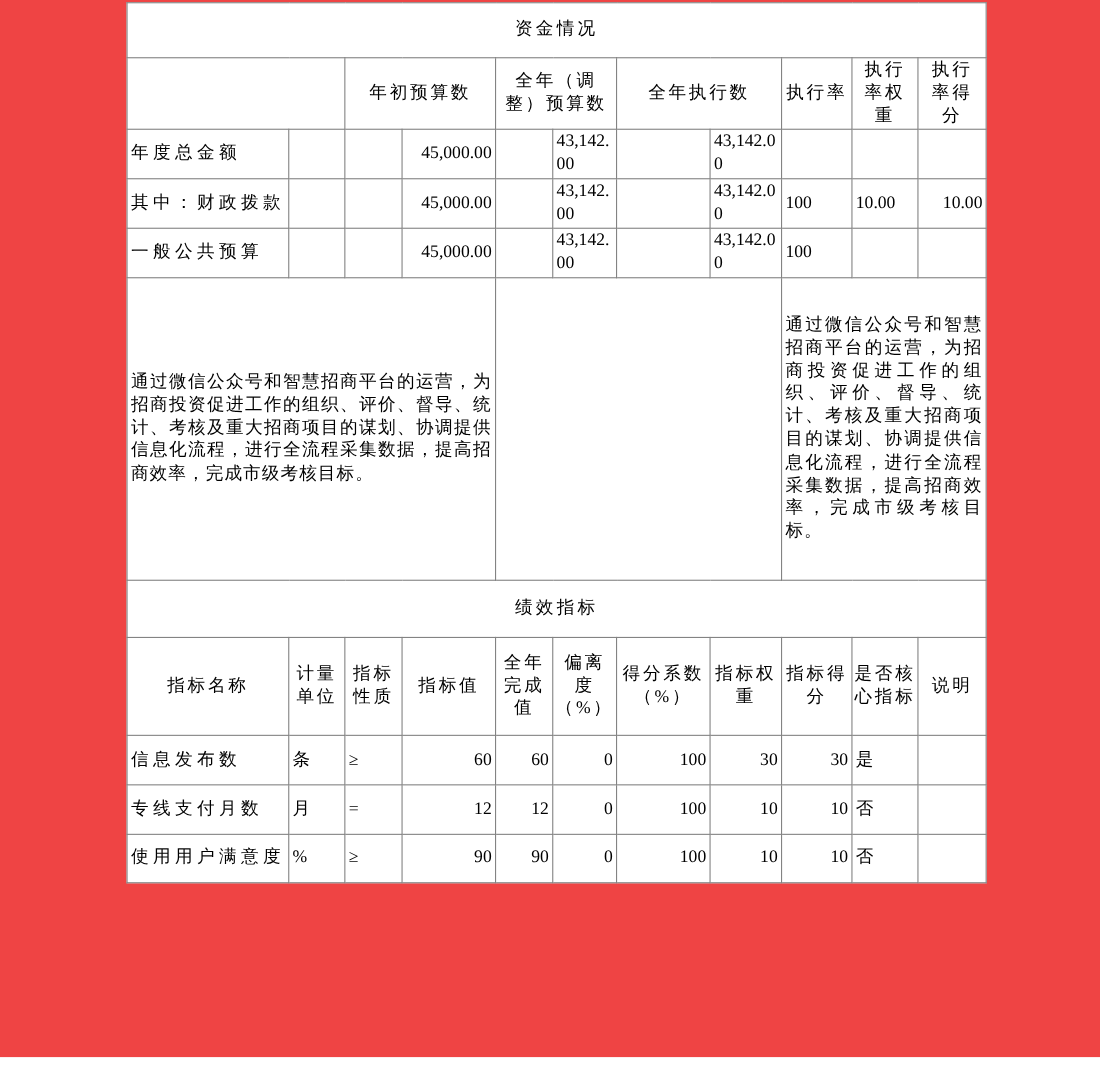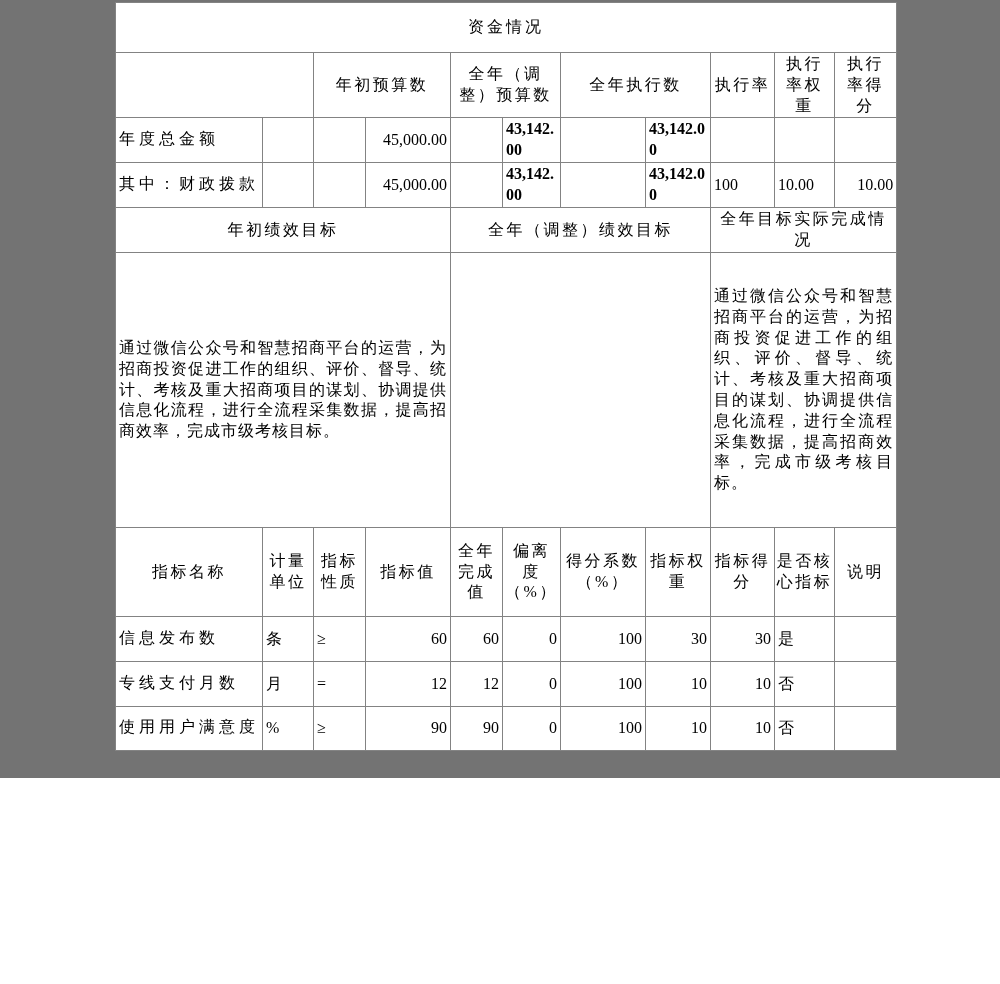--- a/index.html
+++ b/index.html
@@ -8,22 +8,22 @@
     background: #ffffff;
     width: 1000px;
     height: 984px;
     overflow: hidden;
     font-family: "Liberation Serif", "DejaVu Serif", serif;
     color: #000000;
   }
   .page {
     position: relative;
     width: 1000px;
-    height: 778px;
-    background: #737373;
+    height: 961px;
+    background: #ef4444;
   }
   table.report {
     position: absolute;
     left: 115px;
     top: 2px;
     width: 781px;
     border-collapse: collapse;
     table-layout: fixed;
     background: #ffffff;
   }
@@ -54,21 +54,20 @@
   }
   td.num-r {
     text-align: right;
   }
   td.num-l {
     text-align: left;
   }
   td.wrap {
     word-break: break-all;
     line-height: 1.25;
-    font-weight: bold;
   }
   td.goal {
     vertical-align: top;
     text-align: justify;
     letter-spacing: 1px;
     font-size: 17px;
     line-height: 27px;
     padding: 5px 6px 5px 5px;
   }
 </style>
@@ -124,32 +123,43 @@
       <td></td>
       <td class="num-r">45,000.00</td>
       <td></td>
       <td class="num-l wrap">43,142.00</td>
       <td></td>
       <td class="num-l wrap">43,142.00</td>
       <td class="num-l">100</td>
       <td class="num-l">10.00</td>
       <td class="num-r">10.00</td>
     </tr>
-
-    <tr style="height:45px">
-      <td colspan="4" class="hdr">年初绩效目标</td>
-      <td colspan="4" class="hdr">全年（调整）绩效目标</td>
-      <td colspan="3" class="hdr">全年目标实际完成情况</td>
-    </tr>
+    <tr style="height:45px">
+      <td class="lbl">一般公共预算</td>
+      <td></td>
+      <td></td>
+      <td class="num-r">45,000.00</td>
+      <td></td>
+      <td class="num-l wrap">43,142.00</td>
+      <td></td>
+      <td class="num-l wrap">43,142.00</td>
+      <td class="num-l">100</td>
+      <td class="num-l"></td>
+      <td class="num-r"></td>
+    </tr>
+
     <tr style="height:275px">
       <td colspan="4" class="goal">通过微信公众号和智慧招商平台的运营，为招商投资促进工作的组织、评价、督导、统计、考核及重大招商项目的谋划、协调提供信息化流程，进行全流程采集数据，提高招商效率，完成市级考核目标。</td>
       <td colspan="4" class="goal"></td>
       <td colspan="3" class="goal">通过微信公众号和智慧招商平台的运营，为招商投资促进工作的组织、评价、督导、统计、考核及重大招商项目的谋划、协调提供信息化流程，进行全流程采集数据，提高招商效率，完成市级考核目标。</td>
     </tr>
 
+    <tr style="height:52px">
+      <td colspan="11" class="sec-title">绩效指标</td>
+    </tr>
     <tr style="height:89px">
       <td class="hdr">指标名称</td>
       <td class="hdr">计量单位</td>
       <td class="hdr">指标性质</td>
       <td class="hdr">指标值</td>
       <td class="hdr">全年完成值</td>
       <td class="hdr" style="padding:1px 1px">偏离度（%）</td>
       <td class="hdr">得分系数（%）</td>
       <td class="hdr">指标权重</td>
       <td class="hdr">指标得分</td>

